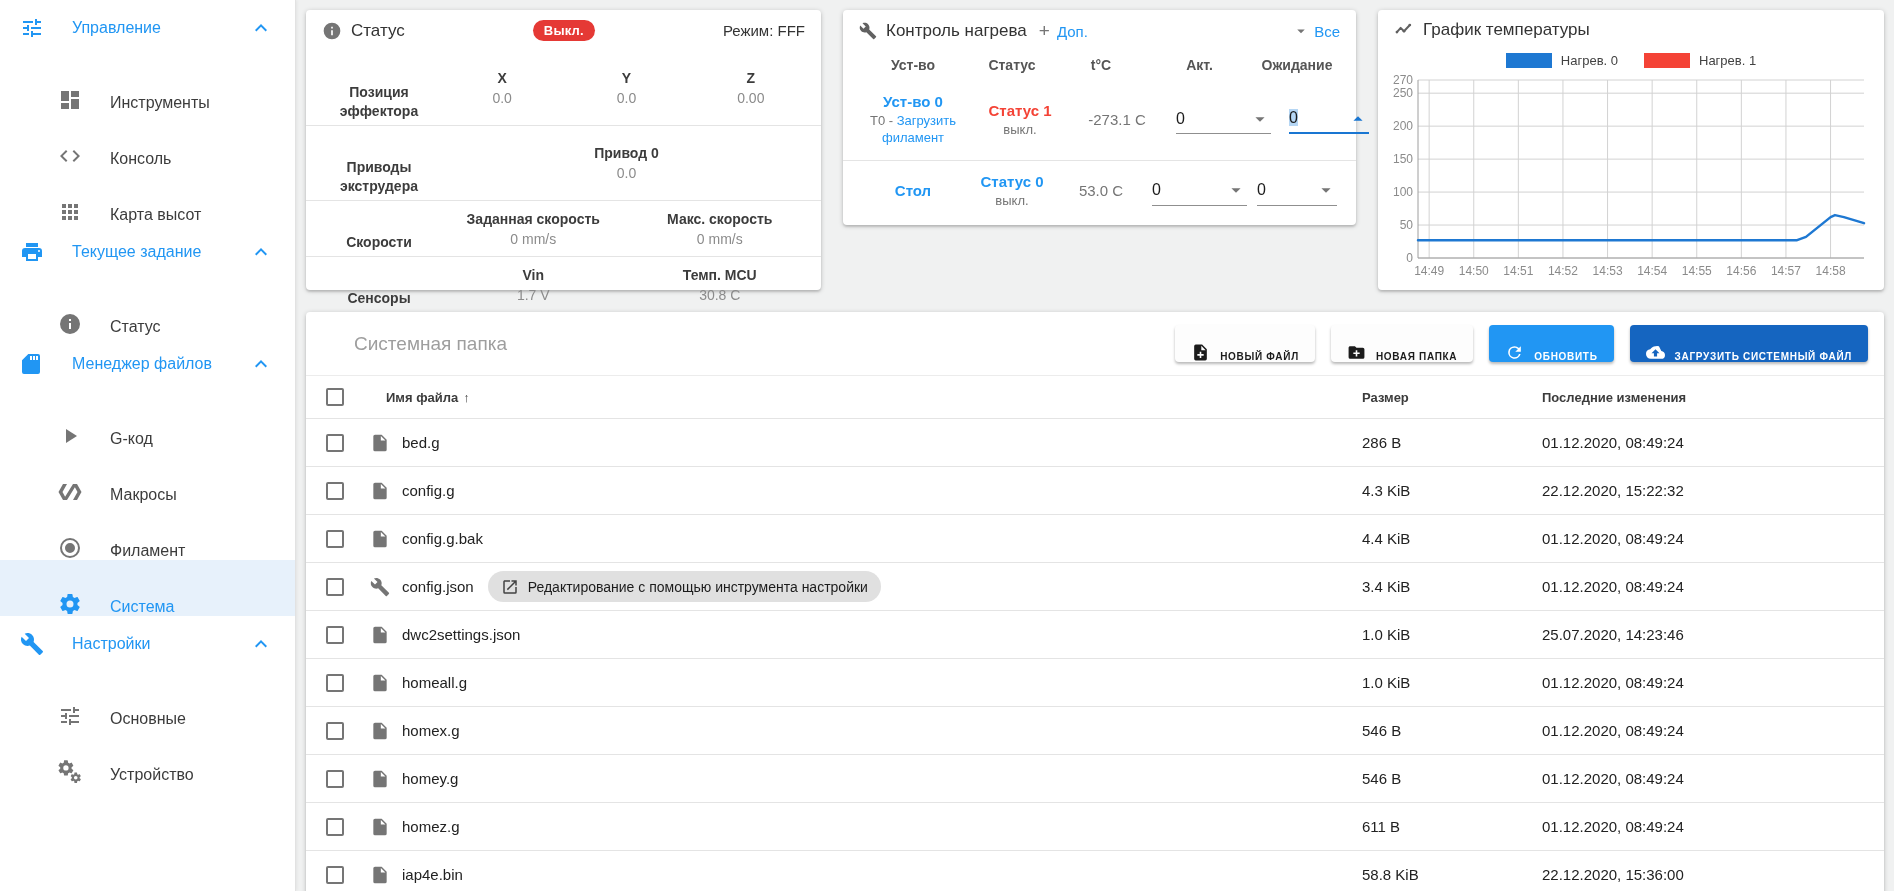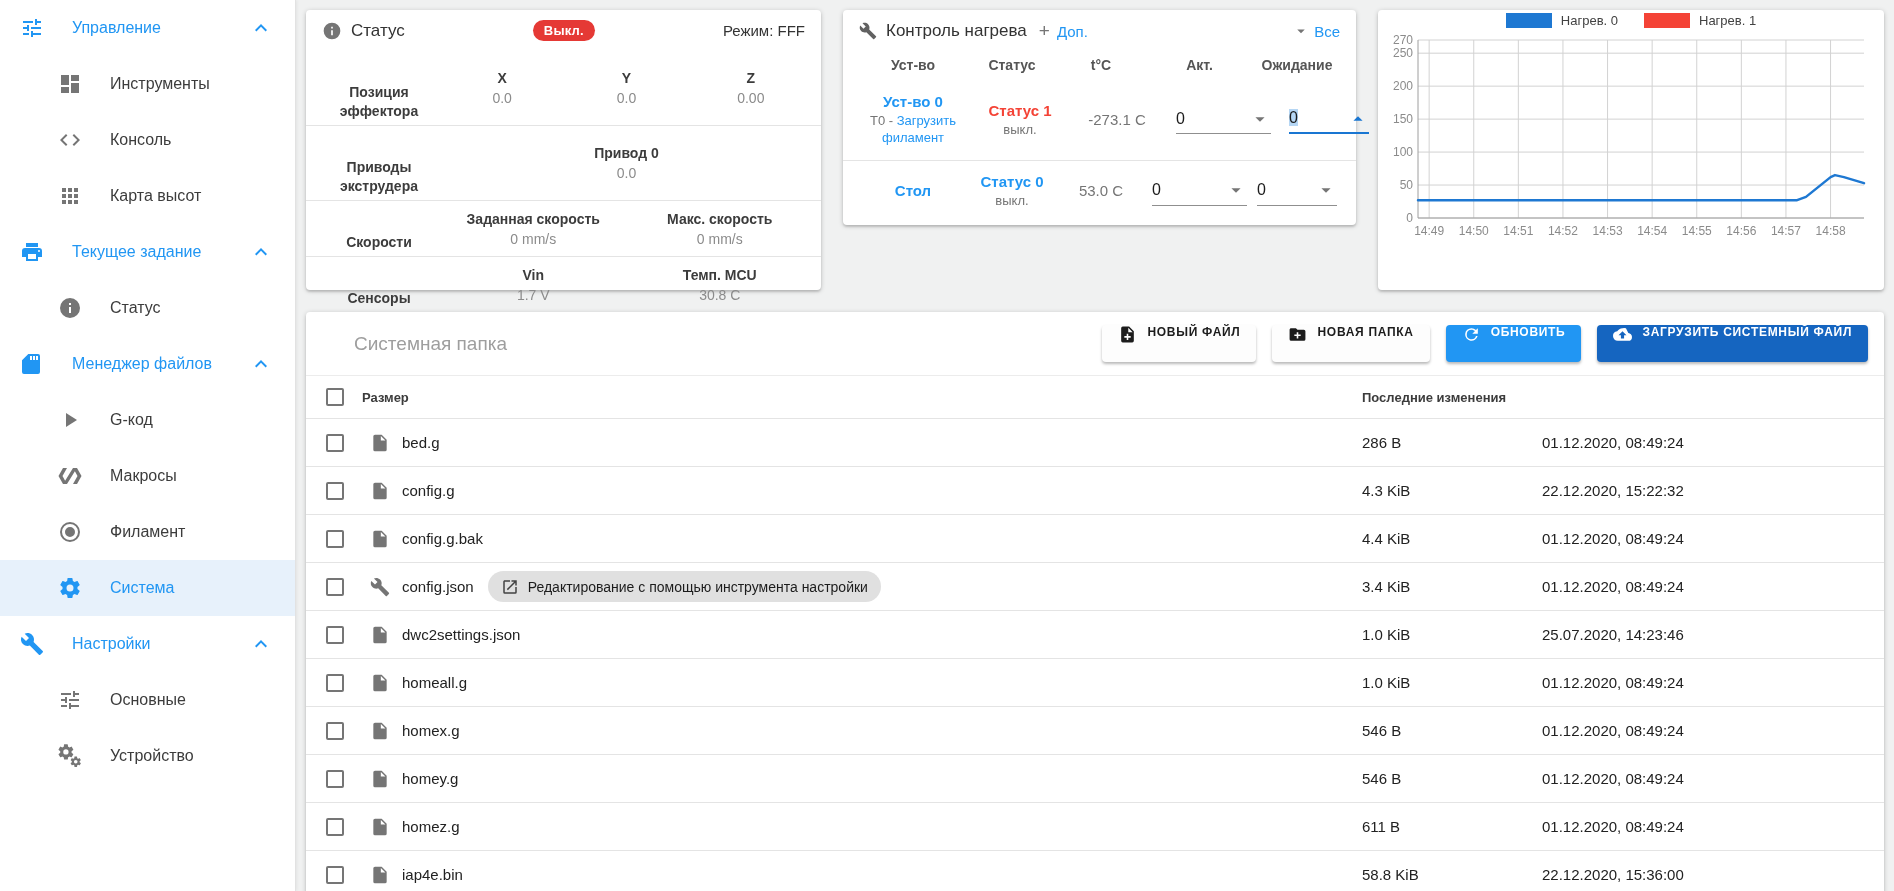--- a/index.html
+++ b/index.html
@@ -17,21 +17,21 @@
   .sidebar {
     position:fixed; left:0; top:0; width:296px; height:100%;
     background:#fff; border-right:1px solid #e2e2e2;
     box-shadow:1px 0 3px rgba(0,0,0,.06);
     z-index:2;
   }
   .nav-row { height:56px; display:flex; align-items:center; cursor:pointer; }
   .nav-row .nicon { width:24px; height:24px; flex:none; margin-right:28px; }
   .nav-row.cat { padding-left:20px; color:#2196F3; font-size:16px; }
   .nav-row.cat .nicon { color:#2196F3; }
-  .nav-row.item { padding-left:58px; color:#3c3c3c; font-size:16px; }
+  .nav-row.item { padding-left:58px; color:#3c3c3c; font-size:16px;align-items:flex-end; }
   .nav-row.item .nicon { color:#757575; }
   .nav-row.selected { background:#e7f1fb; color:#2196F3; }
   .nav-row.selected .nicon { color:#2196F3; }
   .chev { margin-left:auto; margin-right:22px; color:#2196F3; width:24px; height:24px; }
 
   
   main { margin-left:296px; padding:10px; }
   .toprow { display:flex; gap:22px; align-items:flex-start; }
   .card {
     background:#fff; border-radius:4px;
@@ -90,22 +90,22 @@
   .sw1 { background:#F44336; }
   .leg-label { margin-right:26px; }
   svg.chart { margin:2px 6px 0 6px; }
   svg.chart text { font-size:12px; fill:#8b8b8b; font-family:"Liberation Sans","DejaVu Sans",sans-serif; }
 
   
   .card-files { margin-top:22px; width:1578px; height:610px; }
   .ftoolbar { display:flex; align-items:center; height:64px; padding:0 16px 0 48px; border-bottom:1px solid #ececec; }
   .breadcrumb { color:#9e9e9e; font-size:19px; }
   .fbtns { margin-left:auto; display:flex; gap:16px; }
-  .btn { height:37px; display:flex; align-items:flex-start; padding:0 16px; border-radius:4px;
-         font-size:12px; font-weight:bold; letter-spacing:.7px; cursor:pointer;
+  .btn { height:37px; display:flex; align-items:flex-end; padding:0 16px; border-radius:4px;
+         font-size:10px; font-weight:bold; letter-spacing:.7px; cursor:pointer;
          background:#fdfdfd; color:#1c1c1c; box-shadow:0 2px 3px rgba(0,0,0,.28); white-space:nowrap; }
   .btn .bicon { margin-right:10px; }
   .btn-blue { background:#2196F3; color:#fff; }
   .btn-dark { background:#1565C0; color:#fff; }
 
   .fhead, .frow { display:grid; grid-template-columns:56px 1fr 180px 326px; align-items:center; padding-right:16px; }
   .fhead { height:42px; }
   .fhead .hcell { font-size:13px; font-weight:bold; color:#3c3c3c; }
   .fhead .namecell { padding-left:24px; display:flex; align-items:center; gap:5px; }
   .frow { height:48px; border-top:1px solid #e4e4e4; font-size:15px; color:#222; cursor:pointer; }
@@ -401,20 +401,31 @@
           <span class="car">
               <svg viewBox="0 0 24 24" width="22" height="22">
                 <path fill="currentColor" d="M7 10l5 5 5-5z"></path>
               </svg>
             </span>
         </div>
       </div>
     </section>
 
     <section class="card card-chart">
+      <div class="card-head">
+        <span class="hicon">
+            <svg viewBox="0 0 24 24" width="20" height="20">
+              <path fill="none" stroke="#616161" stroke-width="2.4" stroke-linecap="round" stroke-linejoin="round" d="M3.5 14.5l4.5-5 4 4 7-7.5"></path>
+              <circle cx="3.5" cy="14.5" r="1.6" fill="#616161"></circle>
+              <circle cx="12" cy="13.5" r="1.6" fill="#616161"></circle>
+              <circle cx="19" cy="6" r="1.6" fill="#616161"></circle>
+            </svg>
+          </span>
+        <span>График температуры</span>
+      </div>
       <div class="legend">
         <span class="sw sw0"></span>
         <span class="leg-label">Нагрев. 0</span>
         <span class="sw sw1"></span>
         <span>Нагрев. 1</span>
       </div>
       <svg class="chart" viewBox="0 0 490 212" width="490" height="212">
           <line x1="34" y1="186" x2="480" y2="186" stroke="#d2d2d2" stroke-width="1"></line>
           <text x="29" y="190" text-anchor="end">0</text>
           <line x1="34" y1="153.03703703703704" x2="480" y2="153.03703703703704" stroke="#d2d2d2" stroke-width="1"></line>
@@ -490,20 +501,24 @@
                 <path fill="currentColor" d="M14 13v4h-4v-4H7l5-5 5 5h-3m2.35-8.97A7.49 7.49 0 0 0 12 4C9.11 4 6.6 5.64 5.35 8.04A5.994 5.994 0 0 0 0 14a6 6 0 0 0 6 6h13a5 5 0 0 0 5-5c0-2.64-2.05-4.78-4.65-4.97z"></path>
               </svg>
             </span>
           <span>ЗАГРУЗИТЬ СИСТЕМНЫЙ ФАЙЛ</span>
         </div>
       </div>
     </div>
 
     <div class="fhead">
       <span class="cb"></span>
+      <span class="hcell namecell">
+        <span>Имя файла</span>
+        <span class="sortarrow">↑</span>
+      </span>
       <span class="hcell">Размер</span>
       <span class="hcell">Последние изменения</span>
     </div>
 
     <div class="frow">
       <span class="cb"></span>
       <span class="fname">
           <span class="ficon">
             <svg viewBox="0 0 24 24" width="20" height="20">
               <path fill="currentColor" d="M13 9V3.5L18.5 9M6 2c-1.11 0-2 .89-2 2v16a2 2 0 0 0 2 2h12a2 2 0 0 0 2-2V8l-6-6H6z"></path>

